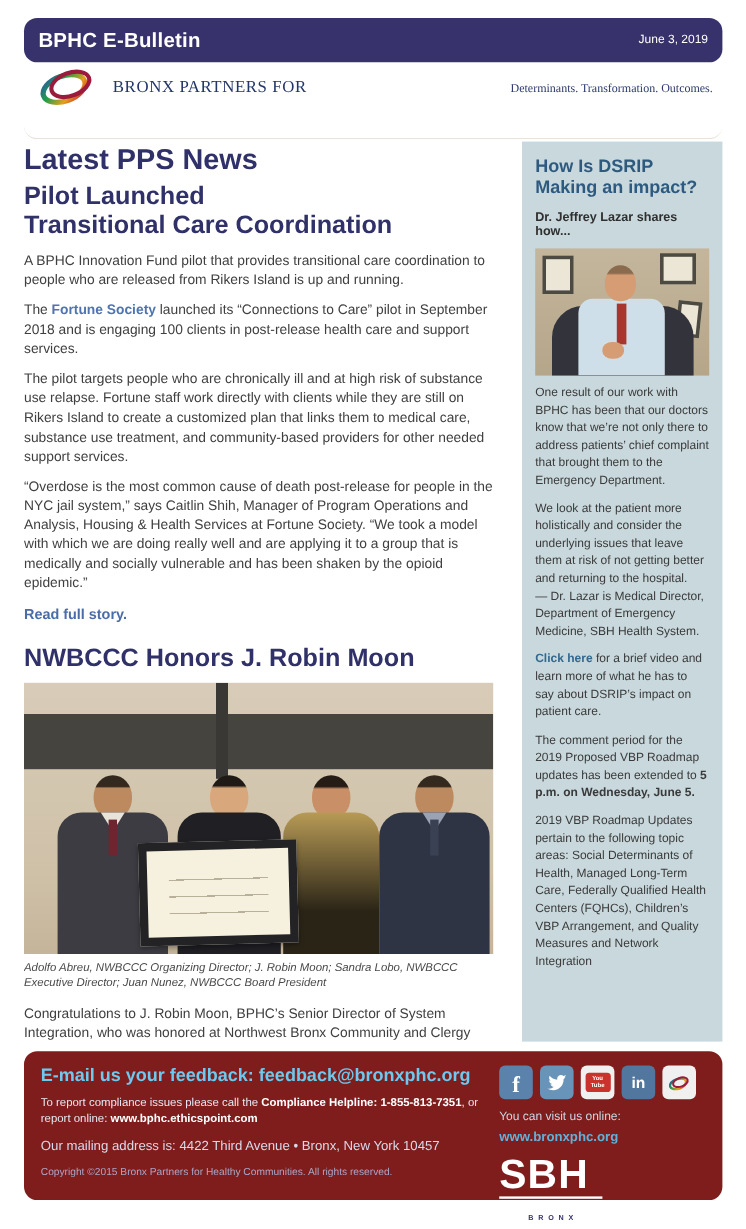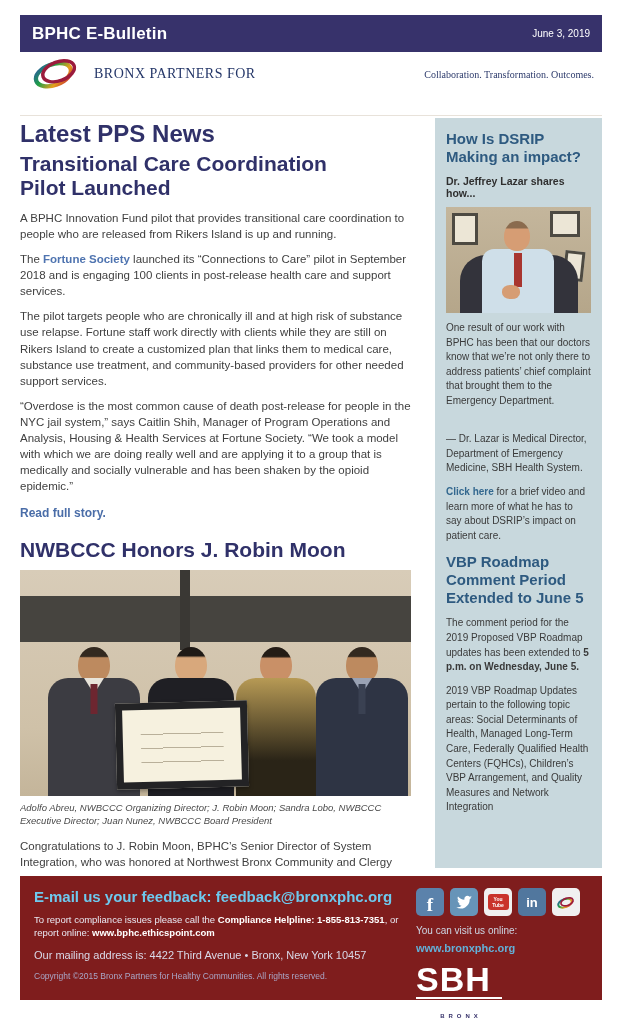--- a/index.html
+++ b/index.html
@@ -1,20 +1,20 @@
 <!DOCTYPE html>
 <html><head>
 <meta charset="utf-8">
 <style>
   * { margin:0; padding:0; box-sizing:border-box; }
   body {
     width:622px; height:1024px; background:#ffffff; position:relative;
     font-family:"Liberation Sans", sans-serif; color:#3f3f3f; overflow:hidden;
   }
-  .abs { position:absolute; }
+  .abs { position:absolute;border-radius:11px; }
 
   
   .topbar {
     left:20px; top:15px; width:582px; height:37px; background:#37326b;
     display:flex; align-items:center; justify-content:space-between; padding:0 12px;
   }
   .topbar .title { color:#fff; font-size:17px; font-weight:bold; letter-spacing:.2px; }
   .topbar .date  { color:#fff; font-size:10px; }
 
   
@@ -118,30 +118,30 @@
             <stop offset="1" stop-color="#c42033"></stop>
         </linearGradient>
       </defs>
       <ellipse cx="27" cy="27" rx="21" ry="12" fill="none" stroke="url(#lg1)" stroke-width="5" transform="rotate(-20 27 27)"></ellipse>
       <ellipse cx="33" cy="23" rx="19" ry="11" fill="none" stroke="#9b1b3c" stroke-width="4" transform="rotate(-20 33 23)"></ellipse>
     </svg>
   </span>
   <span class="orgname">
     <span class="l1">BRONX PARTNERS FOR</span>
   </span>
-  <span class="tagline">Collaboration. Transformation. Outcomes.</span>
+  <span class="tagline">Determinants. Transformation. Outcomes.</span>
 </div>
 
 <div class="abs main">
 
   <div class="leftcol">
     <h1 class="section">Latest PPS News</h1>
     <h2 class="art">
+      <span>Pilot Launched</span>
       <span>Transitional Care Coordination</span>
-      <span>Pilot Launched</span>
     </h2>
     <p>A BPHC Innovation Fund pilot that provides transitional care coordination to people who are released from Rikers Island is up and running.</p>
     <p><span>The </span><a class="link">Fortune Society</a><span> launched its “Connections to Care” pilot in September 2018 and is engaging 100 clients in post-release health care and support services.</span></p>
     <p>The pilot targets people who are chronically ill and at high risk of substance use relapse. Fortune staff work directly with clients while they are still on Rikers Island to create a customized plan that links them to medical care, substance use treatment, and community-based providers for other needed support services.</p>
     <p>“Overdose is the most common cause of death post-release for people in the NYC jail system,” says Caitlin Shih, Manager of Program Operations and Analysis, Housing &amp; Health Services at Fortune Society. “We took a model with which we are doing really well and are applying it to a group that is medically and socially vulnerable and has been shaken by the opioid epidemic.”</p>
     <a class="readmore">Read full story.</a>
 
     <h2 class="art2">NWBCCC Honors J. Robin Moon</h2>
 
     
@@ -186,25 +186,24 @@
       <div class="frame" style="left:104px; top:4px; width:30px; height:26px;"></div>
       <div class="frame" style="left:118px; top:44px; width:20px; height:30px; transform:rotate(6deg);"></div>
       <div class="chair"></div>
       <div class="lz-shirt"></div>
       <div class="lz-tie"></div>
       <div class="lz-head"></div>
       <div class="lz-fist"></div>
     </div>
 
     <p>One result of our work with BPHC has been that our doctors know that we’re not only there to address patients’ chief complaint that brought them to the Emergency Department.</p>
-    <p><br>
+    <p><span>We look at the patient more holistically and consider the underlying issues that leave them at risk of not getting better and returning to the hospital.</span><br>
       <span>—  Dr. Lazar is Medical Director, Department of Emergency Medicine, SBH Health System.</span></p>
     <p><a class="sb-link">Click here</a><span> for a brief video and learn more of what he has to say about DSRIP’s impact on patient care.</span></p>
 
-    <div class="sb-h2">VBP Roadmap Comment Period Extended to June 5</div>
     <p><span>The comment period for the 2019 Proposed VBP Roadmap updates has been extended to </span><b>5 p.m. on Wednesday, June 5.</b></p>
     <p>2019 VBP Roadmap Updates pertain to the following topic areas: Social Determinants of Health, Managed Long-Term Care, Federally Qualified Health Centers (FQHCs), Children’s VBP Arrangement, and Quality Measures and Network Integration</p>
 
   </div>
 </div>
 
 <div class="abs footer">
   <div class="f-left">
     <div class="f-feedback">E-mail us your feedback: feedback@bronxphc.org</div>
     <div class="f-compliance"><span>To report compliance issues please call the </span><b>Compliance Helpline: 1-855-813-7351</b><span>, or report online: </span><b>www.bphc.ethicspoint.com</b></div>

